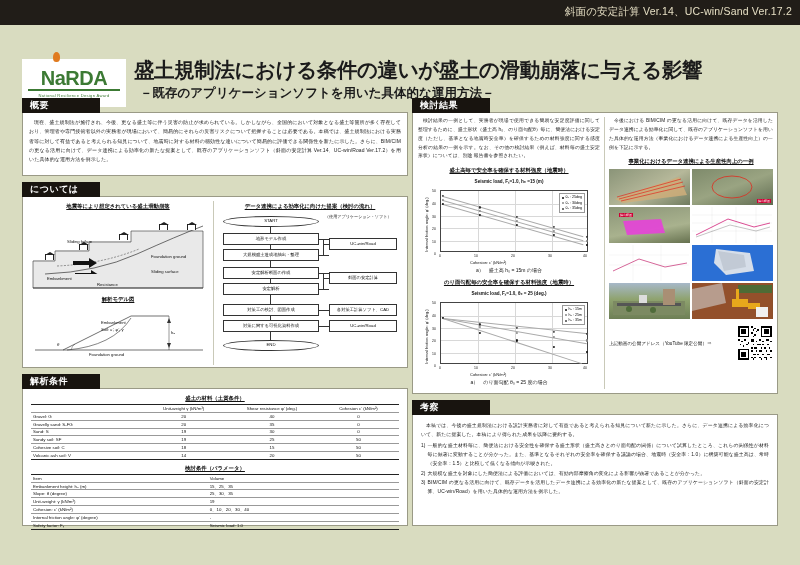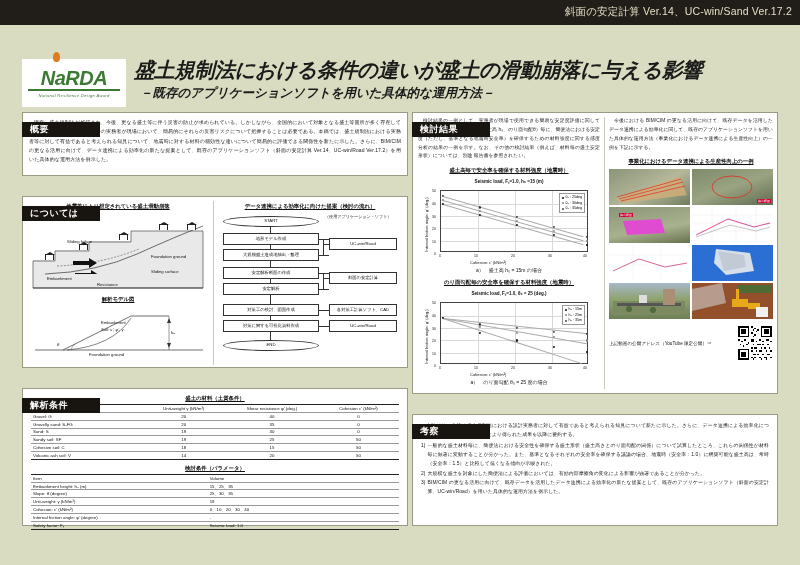--- a/index.html
+++ b/index.html
@@ -17,21 +17,20 @@
   }
   .topbar-text {
     position:absolute; right:8px; top:5px;
     color:#e6dfc4; font-size:10.5px; letter-spacing:0.2px; white-space:nowrap;
   }
 
   
   .titleband {
     position:absolute; left:0; top:25px; width:800px; height:73px;
     background:#d9dcc0;
-    font-style:italic;
   }
   .logo {
     position:absolute; left:22px; top:34px; width:104px; height:48px;
     background:#ffffff; border:1px solid #ffffff;
     display:flex; flex-direction:column; align-items:center; justify-content:center;
   }
   .logo-word { font-size:20px; font-weight:bold; color:#3c7a34; letter-spacing:-0.5px; line-height:1; position:relative; }
   .logo-flame { position:absolute; left:30px; top:-8px; width:7px; height:10px; background:#e07b20; border-radius:50% 50% 45% 45%; }
   .logo-sub { font-size:4.1px; color:#3c7a34; letter-spacing:0.3px; margin-top:2px; white-space:nowrap; }
   .logo-bar { width:92px; height:2px; background:#3c7a34; margin-top:1.5px; }
@@ -49,21 +48,20 @@
     font-size:14.5px; font-weight:bold; color:#111; white-space:nowrap;
   }
 
   
   .panel { position:absolute; }
   .tab {
     position:absolute; left:0; top:0; height:15px; background:#18140f;
     color:#ffffff; font-size:9px; font-weight:bold;
     display:flex; align-items:center; padding:0 8px; letter-spacing:0.5px;
     z-index:3;
-    margin-top:24px;
   }
   .tab-wide { min-width:78px; }
   .panel-body {
     position:absolute; left:0; top:14px; right:0; bottom:0;
     background:#ffffff; border:1px solid #9a9a86;
   }
 
   
   .txt { font-size:5px; color:#1a1a1a; line-height:1.85; letter-spacing:0.1px; }
   .txt p { text-align:justify; }

